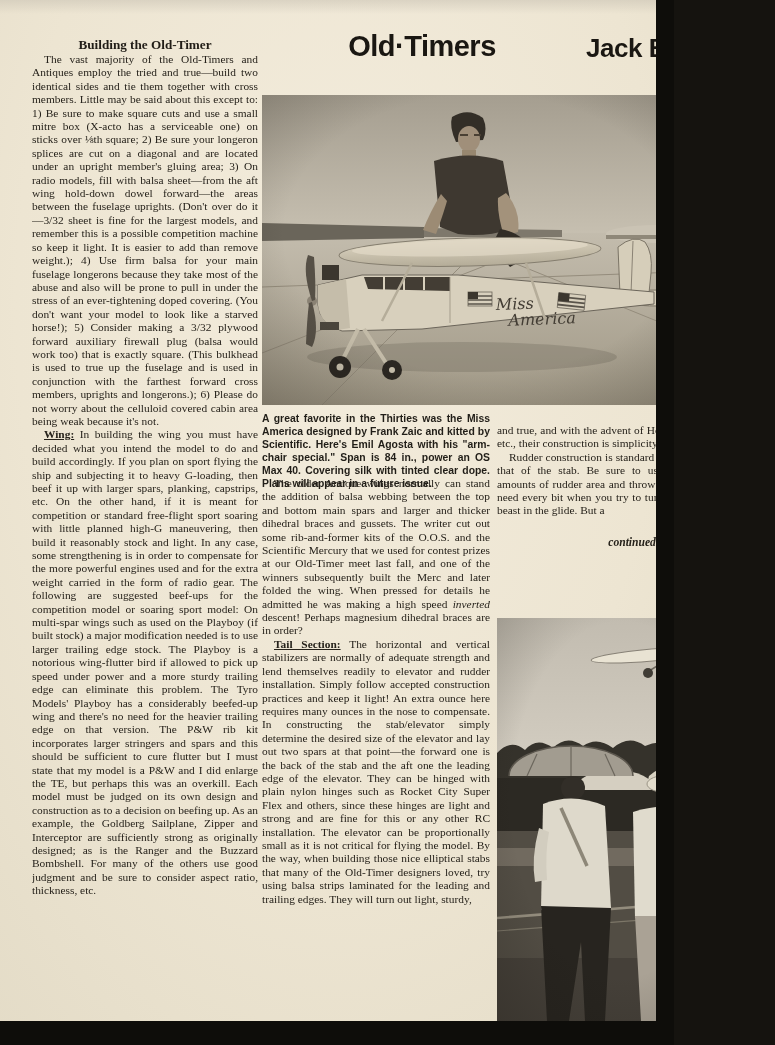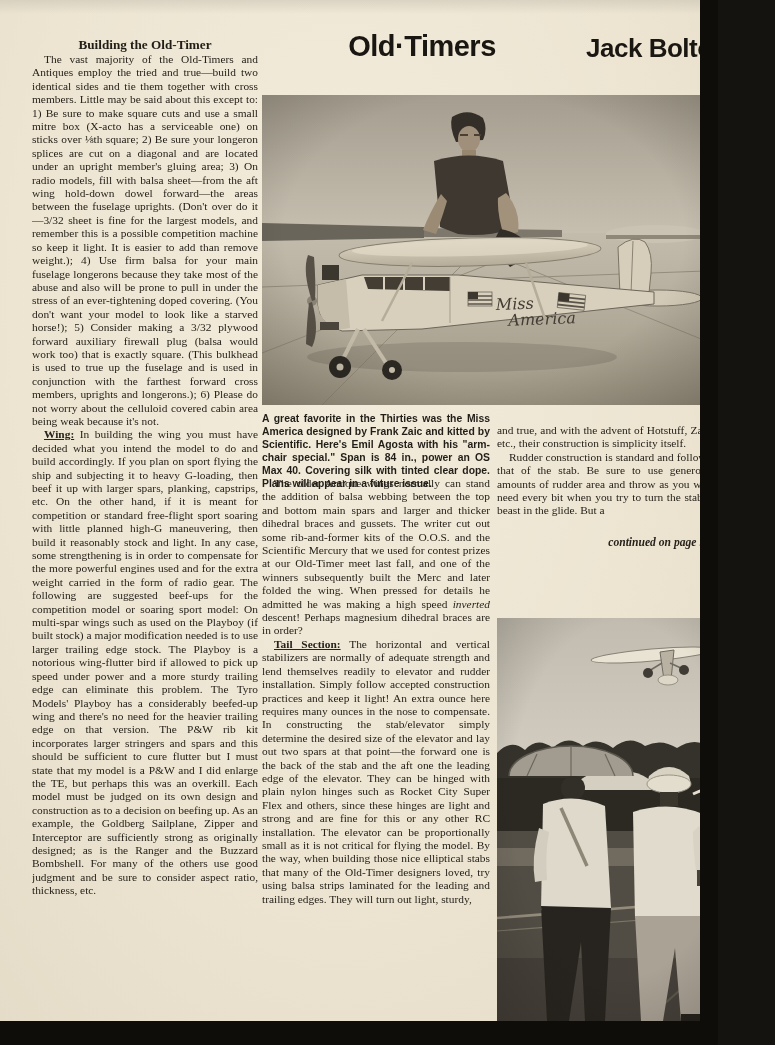--- a/index.html
+++ b/index.html
@@ -1,17 +1,17 @@
 <!DOCTYPE html>
 <html><head>
 <meta charset="utf-8">
 <style>
   html,body{margin:0;padding:0;background:#15130f;}
   .page{position:relative;width:674px;height:1045px;background:#0ea5e9;overflow:hidden;
-        font-family:"Liberation Serif", serif;padding-left:44px;}
+        font-family:"Liberation Serif", serif;}
   .paper{position:absolute;left:0;top:0;width:757px;height:1021px;overflow:hidden;
          background:radial-gradient(ellipse at 45% 30%, #f3ecdc 0%, #ede5d2 55%, #e2dac5 100%);}
   .top-shade{position:absolute;left:0;top:0;width:757px;height:14px;
              background:linear-gradient(#c9c2b3,rgba(201,194,179,0));opacity:.55;}
   .border-right{position:absolute;right:0;top:0;width:18px;height:1045px;background:#0e0d0a;}
   .border-bottom{position:absolute;left:0;bottom:0;width:775px;height:24px;background:#0e0d0a;}
 
   .col-heading{position:absolute;left:32px;top:37px;width:226px;text-align:center;
                font-weight:bold;font-size:13.2px;color:#211d17;}
   .logo{position:absolute;left:338px;top:30px;width:168px;text-align:center;

